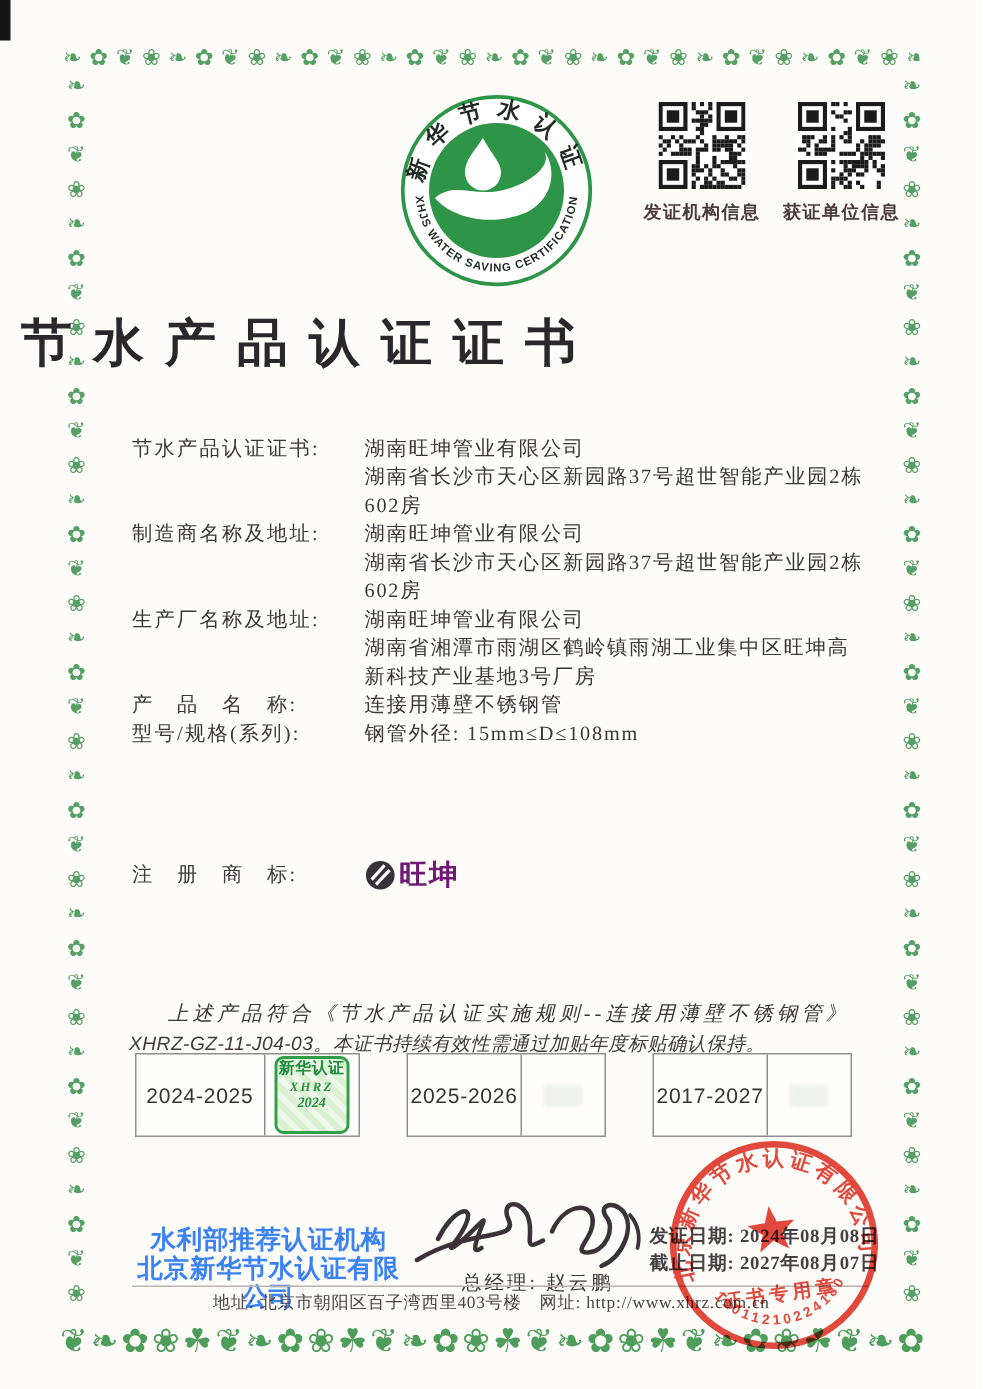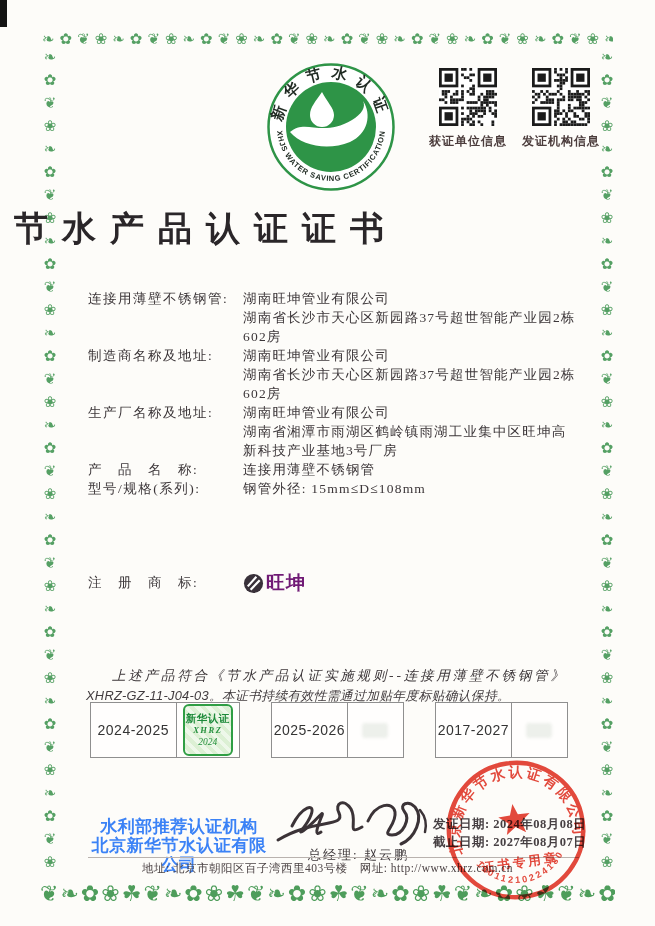--- a/index.html
+++ b/index.html
@@ -36,25 +36,25 @@
   .compliance{position:absolute;left:86px;top:666px;width:496px;font-style:italic;}
   .c-line1{font-size:13.5px;letter-spacing:2.8px;line-height:20px;text-indent:26px;color:#3c3639;}
   .c-line2{font-family:"Liberation Sans","DejaVu Sans",sans-serif;font-size:12.8px;letter-spacing:0.3px;line-height:19px;color:#413b3e;}
   
   .year-row{position:absolute;left:90px;top:702px;width:478px;display:flex;justify-content:space-between;}
   .ybox{height:56px;border:1px solid #8f8f8f;display:flex;background:#fffefd;box-sizing:border-box;}
   .ybox-1{width:150px;}
   .ybox-2,.ybox-3{width:133px;}
   .ycell-l{flex:1.15;display:flex;align-items:center;justify-content:center;font-family:"Liberation Sans","DejaVu Sans",sans-serif;font-size:14px;color:#343434;letter-spacing:0.5px;}
   .ycell-r{flex:0.85;border-left:1px solid #8f8f8f;display:flex;align-items:center;justify-content:center;}
-  .sticker{width:46px;height:48px;border:2px solid #2f9e44;border-radius:6px;display:flex;flex-direction:column;align-items:center;justify-content:center;
+  .sticker{width:46px;height:48px;border:2px solid #2f9e44;border-radius:6px;display:flex;flex-direction:column;align-items:center;
     background:repeating-linear-gradient(45deg,#eef8ea 0 4px,#dcf0d4 4px 8px);}
   .st1{font-size:10.5px;font-weight:bold;color:#1d8a3a;line-height:13px;letter-spacing:0.5px;}
   .st2{font-size:8.5px;font-style:italic;font-weight:bold;color:#26913f;letter-spacing:1.5px;line-height:11px;font-family:"Liberation Serif",serif;}
-  .st3{font-size:9.5px;font-style:italic;font-weight:normal;color:#26913f;line-height:12px;font-family:"Liberation Serif",serif;}
+  .st3{font-size:9.5px;font-style:italic;font-weight:bold;color:#26913f;line-height:12px;font-family:"Liberation Serif",serif;}
   .ghost{width:26px;height:15px;border-radius:3px;background:rgba(140,165,145,0.16);filter:blur(1.5px);}
   
   .issuer{position:absolute;left:90px;top:817px;width:178px;text-align:center;font-size:17px;font-weight:600;line-height:19px;color:#3b82f6;letter-spacing:0.5px;}
   .signature{position:absolute;left:272px;top:790px;}
   .signer{position:absolute;left:266px;top:846px;width:185px;text-align:center;font-size:13px;letter-spacing:2px;color:#3c3639;}
   .dates{position:absolute;left:433px;top:815px;font-size:12.5px;font-weight:600;line-height:18px;color:#474043;letter-spacing:0.5px;white-space:nowrap;}
   .stamp{position:absolute;left:443px;top:757px;width:146px;height:146px;transform:rotate(-8deg);mix-blend-mode:multiply;opacity:0.92;z-index:6;}
   .footer-rule{position:absolute;left:88px;right:76px;top:857px;border-top:1px solid #b9b2ae;}
   .footer-addr{position:absolute;left:60px;right:60px;top:861px;text-align:center;font-size:11.5px;color:#4c4345;letter-spacing:0.5px;}
 </style>
@@ -81,147 +81,20 @@
         <textPath href="#logoArcTop" startOffset="50%" text-anchor="middle">新华节水认证</textPath>
       </text>
       <path id="logoArcBottom" d="M11,65 A54,54 0 0 0 119,65" fill="none"></path>
       <text font-size="7.6" font-weight="bold" fill="#1f2a22" letter-spacing="0.7" font-family="Liberation Sans,sans-serif">
         <textPath href="#logoArcBottom" startOffset="50%" text-anchor="middle">XHJS WATER SAVING CERTIFICATION</textPath>
       </text>
     </svg>
   </div>
 
   <div class="qr-area">
-    <div class="qr-col">
-      <svg width="58" height="58" viewBox="0 0 60 60">
-          <rect width="60" height="60" fill="#ffffff"></rect>
-          <rect x="22.86" y="0.00" width="2.86" height="2.86" fill="#1b1b1b"></rect>
-          <rect x="25.71" y="0.00" width="2.86" height="2.86" fill="#1b1b1b"></rect>
-          <rect x="31.43" y="0.00" width="2.86" height="2.86" fill="#1b1b1b"></rect>
-          <rect x="22.86" y="5.71" width="2.86" height="2.86" fill="#1b1b1b"></rect>
-          <rect x="31.43" y="5.71" width="2.86" height="2.86" fill="#1b1b1b"></rect>
-          <rect x="34.29" y="5.71" width="2.86" height="2.86" fill="#1b1b1b"></rect>
-          <rect x="25.71" y="8.57" width="2.86" height="2.86" fill="#1b1b1b"></rect>
-          <rect x="28.57" y="8.57" width="2.86" height="2.86" fill="#1b1b1b"></rect>
-          <rect x="31.43" y="11.43" width="2.86" height="2.86" fill="#1b1b1b"></rect>
-          <rect x="22.86" y="17.14" width="2.86" height="2.86" fill="#1b1b1b"></rect>
-          <rect x="34.29" y="17.14" width="2.86" height="2.86" fill="#1b1b1b"></rect>
-          <rect x="31.43" y="20.00" width="2.86" height="2.86" fill="#1b1b1b"></rect>
-          <rect x="34.29" y="20.00" width="2.86" height="2.86" fill="#1b1b1b"></rect>
-          <rect x="2.86" y="22.86" width="2.86" height="2.86" fill="#1b1b1b"></rect>
-          <rect x="5.71" y="22.86" width="2.86" height="2.86" fill="#1b1b1b"></rect>
-          <rect x="8.57" y="22.86" width="2.86" height="2.86" fill="#1b1b1b"></rect>
-          <rect x="17.14" y="22.86" width="2.86" height="2.86" fill="#1b1b1b"></rect>
-          <rect x="22.86" y="22.86" width="2.86" height="2.86" fill="#1b1b1b"></rect>
-          <rect x="28.57" y="22.86" width="2.86" height="2.86" fill="#1b1b1b"></rect>
-          <rect x="34.29" y="22.86" width="2.86" height="2.86" fill="#1b1b1b"></rect>
-          <rect x="48.57" y="22.86" width="2.86" height="2.86" fill="#1b1b1b"></rect>
-          <rect x="51.43" y="22.86" width="2.86" height="2.86" fill="#1b1b1b"></rect>
-          <rect x="54.29" y="22.86" width="2.86" height="2.86" fill="#1b1b1b"></rect>
-          <rect x="2.86" y="25.71" width="2.86" height="2.86" fill="#1b1b1b"></rect>
-          <rect x="5.71" y="25.71" width="2.86" height="2.86" fill="#1b1b1b"></rect>
-          <rect x="14.29" y="25.71" width="2.86" height="2.86" fill="#1b1b1b"></rect>
-          <rect x="17.14" y="25.71" width="2.86" height="2.86" fill="#1b1b1b"></rect>
-          <rect x="22.86" y="25.71" width="2.86" height="2.86" fill="#1b1b1b"></rect>
-          <rect x="31.43" y="25.71" width="2.86" height="2.86" fill="#1b1b1b"></rect>
-          <rect x="34.29" y="25.71" width="2.86" height="2.86" fill="#1b1b1b"></rect>
-          <rect x="42.86" y="25.71" width="2.86" height="2.86" fill="#1b1b1b"></rect>
-          <rect x="48.57" y="25.71" width="2.86" height="2.86" fill="#1b1b1b"></rect>
-          <rect x="51.43" y="25.71" width="2.86" height="2.86" fill="#1b1b1b"></rect>
-          <rect x="54.29" y="25.71" width="2.86" height="2.86" fill="#1b1b1b"></rect>
-          <rect x="57.14" y="25.71" width="2.86" height="2.86" fill="#1b1b1b"></rect>
-          <rect x="5.71" y="28.57" width="2.86" height="2.86" fill="#1b1b1b"></rect>
-          <rect x="11.43" y="28.57" width="2.86" height="2.86" fill="#1b1b1b"></rect>
-          <rect x="22.86" y="28.57" width="2.86" height="2.86" fill="#1b1b1b"></rect>
-          <rect x="40.00" y="28.57" width="2.86" height="2.86" fill="#1b1b1b"></rect>
-          <rect x="45.71" y="28.57" width="2.86" height="2.86" fill="#1b1b1b"></rect>
-          <rect x="48.57" y="28.57" width="2.86" height="2.86" fill="#1b1b1b"></rect>
-          <rect x="51.43" y="28.57" width="2.86" height="2.86" fill="#1b1b1b"></rect>
-          <rect x="54.29" y="28.57" width="2.86" height="2.86" fill="#1b1b1b"></rect>
-          <rect x="0.00" y="31.43" width="2.86" height="2.86" fill="#1b1b1b"></rect>
-          <rect x="2.86" y="31.43" width="2.86" height="2.86" fill="#1b1b1b"></rect>
-          <rect x="11.43" y="31.43" width="2.86" height="2.86" fill="#1b1b1b"></rect>
-          <rect x="14.29" y="31.43" width="2.86" height="2.86" fill="#1b1b1b"></rect>
-          <rect x="17.14" y="31.43" width="2.86" height="2.86" fill="#1b1b1b"></rect>
-          <rect x="20.00" y="31.43" width="2.86" height="2.86" fill="#1b1b1b"></rect>
-          <rect x="22.86" y="31.43" width="2.86" height="2.86" fill="#1b1b1b"></rect>
-          <rect x="40.00" y="31.43" width="2.86" height="2.86" fill="#1b1b1b"></rect>
-          <rect x="45.71" y="31.43" width="2.86" height="2.86" fill="#1b1b1b"></rect>
-          <rect x="48.57" y="31.43" width="2.86" height="2.86" fill="#1b1b1b"></rect>
-          <rect x="5.71" y="34.29" width="2.86" height="2.86" fill="#1b1b1b"></rect>
-          <rect x="11.43" y="34.29" width="2.86" height="2.86" fill="#1b1b1b"></rect>
-          <rect x="14.29" y="34.29" width="2.86" height="2.86" fill="#1b1b1b"></rect>
-          <rect x="17.14" y="34.29" width="2.86" height="2.86" fill="#1b1b1b"></rect>
-          <rect x="28.57" y="34.29" width="2.86" height="2.86" fill="#1b1b1b"></rect>
-          <rect x="31.43" y="34.29" width="2.86" height="2.86" fill="#1b1b1b"></rect>
-          <rect x="34.29" y="34.29" width="2.86" height="2.86" fill="#1b1b1b"></rect>
-          <rect x="37.14" y="34.29" width="2.86" height="2.86" fill="#1b1b1b"></rect>
-          <rect x="42.86" y="34.29" width="2.86" height="2.86" fill="#1b1b1b"></rect>
-          <rect x="45.71" y="34.29" width="2.86" height="2.86" fill="#1b1b1b"></rect>
-          <rect x="48.57" y="34.29" width="2.86" height="2.86" fill="#1b1b1b"></rect>
-          <rect x="51.43" y="34.29" width="2.86" height="2.86" fill="#1b1b1b"></rect>
-          <rect x="54.29" y="34.29" width="2.86" height="2.86" fill="#1b1b1b"></rect>
-          <rect x="57.14" y="34.29" width="2.86" height="2.86" fill="#1b1b1b"></rect>
-          <rect x="42.86" y="37.14" width="2.86" height="2.86" fill="#1b1b1b"></rect>
-          <rect x="48.57" y="37.14" width="2.86" height="2.86" fill="#1b1b1b"></rect>
-          <rect x="57.14" y="37.14" width="2.86" height="2.86" fill="#1b1b1b"></rect>
-          <rect x="22.86" y="40.00" width="2.86" height="2.86" fill="#1b1b1b"></rect>
-          <rect x="28.57" y="40.00" width="2.86" height="2.86" fill="#1b1b1b"></rect>
-          <rect x="31.43" y="40.00" width="2.86" height="2.86" fill="#1b1b1b"></rect>
-          <rect x="34.29" y="40.00" width="2.86" height="2.86" fill="#1b1b1b"></rect>
-          <rect x="37.14" y="40.00" width="2.86" height="2.86" fill="#1b1b1b"></rect>
-          <rect x="40.00" y="40.00" width="2.86" height="2.86" fill="#1b1b1b"></rect>
-          <rect x="42.86" y="40.00" width="2.86" height="2.86" fill="#1b1b1b"></rect>
-          <rect x="45.71" y="40.00" width="2.86" height="2.86" fill="#1b1b1b"></rect>
-          <rect x="51.43" y="40.00" width="2.86" height="2.86" fill="#1b1b1b"></rect>
-          <rect x="31.43" y="42.86" width="2.86" height="2.86" fill="#1b1b1b"></rect>
-          <rect x="37.14" y="42.86" width="2.86" height="2.86" fill="#1b1b1b"></rect>
-          <rect x="40.00" y="42.86" width="2.86" height="2.86" fill="#1b1b1b"></rect>
-          <rect x="42.86" y="42.86" width="2.86" height="2.86" fill="#1b1b1b"></rect>
-          <rect x="45.71" y="42.86" width="2.86" height="2.86" fill="#1b1b1b"></rect>
-          <rect x="51.43" y="42.86" width="2.86" height="2.86" fill="#1b1b1b"></rect>
-          <rect x="57.14" y="42.86" width="2.86" height="2.86" fill="#1b1b1b"></rect>
-          <rect x="22.86" y="45.71" width="2.86" height="2.86" fill="#1b1b1b"></rect>
-          <rect x="31.43" y="45.71" width="2.86" height="2.86" fill="#1b1b1b"></rect>
-          <rect x="34.29" y="45.71" width="2.86" height="2.86" fill="#1b1b1b"></rect>
-          <rect x="37.14" y="45.71" width="2.86" height="2.86" fill="#1b1b1b"></rect>
-          <rect x="45.71" y="45.71" width="2.86" height="2.86" fill="#1b1b1b"></rect>
-          <rect x="54.29" y="45.71" width="2.86" height="2.86" fill="#1b1b1b"></rect>
-          <rect x="57.14" y="45.71" width="2.86" height="2.86" fill="#1b1b1b"></rect>
-          <rect x="28.57" y="48.57" width="2.86" height="2.86" fill="#1b1b1b"></rect>
-          <rect x="34.29" y="48.57" width="2.86" height="2.86" fill="#1b1b1b"></rect>
-          <rect x="40.00" y="48.57" width="2.86" height="2.86" fill="#1b1b1b"></rect>
-          <rect x="42.86" y="48.57" width="2.86" height="2.86" fill="#1b1b1b"></rect>
-          <rect x="57.14" y="48.57" width="2.86" height="2.86" fill="#1b1b1b"></rect>
-          <rect x="22.86" y="51.43" width="2.86" height="2.86" fill="#1b1b1b"></rect>
-          <rect x="25.71" y="51.43" width="2.86" height="2.86" fill="#1b1b1b"></rect>
-          <rect x="28.57" y="51.43" width="2.86" height="2.86" fill="#1b1b1b"></rect>
-          <rect x="31.43" y="51.43" width="2.86" height="2.86" fill="#1b1b1b"></rect>
-          <rect x="22.86" y="54.29" width="2.86" height="2.86" fill="#1b1b1b"></rect>
-          <rect x="28.57" y="54.29" width="2.86" height="2.86" fill="#1b1b1b"></rect>
-          <rect x="34.29" y="54.29" width="2.86" height="2.86" fill="#1b1b1b"></rect>
-          <rect x="40.00" y="54.29" width="2.86" height="2.86" fill="#1b1b1b"></rect>
-          <rect x="54.29" y="54.29" width="2.86" height="2.86" fill="#1b1b1b"></rect>
-          <rect x="22.86" y="57.14" width="2.86" height="2.86" fill="#1b1b1b"></rect>
-          <rect x="31.43" y="57.14" width="2.86" height="2.86" fill="#1b1b1b"></rect>
-          <rect x="34.29" y="57.14" width="2.86" height="2.86" fill="#1b1b1b"></rect>
-          <rect x="42.86" y="57.14" width="2.86" height="2.86" fill="#1b1b1b"></rect>
-          <rect x="54.29" y="57.14" width="2.86" height="2.86" fill="#1b1b1b"></rect>
-          <rect x="0" y="0" width="20" height="20" fill="#1b1b1b"></rect>
-          <rect x="2.857142857142857" y="2.857142857142857" width="14.285714285714286" height="14.285714285714286" fill="#ffffff"></rect>
-          <rect x="5.714285714285714" y="5.714285714285714" width="8.571428571428571" height="8.571428571428571" fill="#1b1b1b"></rect>
-          <rect x="40" y="0" width="20" height="20" fill="#1b1b1b"></rect>
-          <rect x="42.85714285714286" y="2.857142857142857" width="14.285714285714286" height="14.285714285714286" fill="#ffffff"></rect>
-          <rect x="45.714285714285715" y="5.714285714285714" width="8.571428571428571" height="8.571428571428571" fill="#1b1b1b"></rect>
-          <rect x="0" y="40" width="20" height="20" fill="#1b1b1b"></rect>
-          <rect x="2.857142857142857" y="42.85714285714286" width="14.285714285714286" height="14.285714285714286" fill="#ffffff"></rect>
-          <rect x="5.714285714285714" y="45.714285714285715" width="8.571428571428571" height="8.571428571428571" fill="#1b1b1b"></rect>
-        </svg>
-      <div class="qr-label">获证单位信息</div>
-    </div>
     <div class="qr-col">
       <svg width="58" height="58" viewBox="0 0 60 60">
           <rect width="60" height="60" fill="#ffffff"></rect>
           <rect x="22.86" y="0.00" width="2.86" height="2.86" fill="#1b1b1b"></rect>
           <rect x="28.57" y="0.00" width="2.86" height="2.86" fill="#1b1b1b"></rect>
           <rect x="34.29" y="0.00" width="2.86" height="2.86" fill="#1b1b1b"></rect>
           <rect x="22.86" y="2.86" width="2.86" height="2.86" fill="#1b1b1b"></rect>
           <rect x="34.29" y="2.86" width="2.86" height="2.86" fill="#1b1b1b"></rect>
           <rect x="25.71" y="5.71" width="2.86" height="2.86" fill="#1b1b1b"></rect>
           <rect x="28.57" y="5.71" width="2.86" height="2.86" fill="#1b1b1b"></rect>
@@ -351,27 +224,154 @@
           <rect x="5.714285714285714" y="5.714285714285714" width="8.571428571428571" height="8.571428571428571" fill="#1b1b1b"></rect>
           <rect x="40" y="0" width="20" height="20" fill="#1b1b1b"></rect>
           <rect x="42.85714285714286" y="2.857142857142857" width="14.285714285714286" height="14.285714285714286" fill="#ffffff"></rect>
           <rect x="45.714285714285715" y="5.714285714285714" width="8.571428571428571" height="8.571428571428571" fill="#1b1b1b"></rect>
           <rect x="0" y="40" width="20" height="20" fill="#1b1b1b"></rect>
           <rect x="2.857142857142857" y="42.85714285714286" width="14.285714285714286" height="14.285714285714286" fill="#ffffff"></rect>
           <rect x="5.714285714285714" y="45.714285714285715" width="8.571428571428571" height="8.571428571428571" fill="#1b1b1b"></rect>
         </svg>
       <div class="qr-label">发证机构信息</div>
     </div>
+    <div class="qr-col">
+      <svg width="58" height="58" viewBox="0 0 60 60">
+          <rect width="60" height="60" fill="#ffffff"></rect>
+          <rect x="22.86" y="0.00" width="2.86" height="2.86" fill="#1b1b1b"></rect>
+          <rect x="25.71" y="0.00" width="2.86" height="2.86" fill="#1b1b1b"></rect>
+          <rect x="31.43" y="0.00" width="2.86" height="2.86" fill="#1b1b1b"></rect>
+          <rect x="22.86" y="5.71" width="2.86" height="2.86" fill="#1b1b1b"></rect>
+          <rect x="31.43" y="5.71" width="2.86" height="2.86" fill="#1b1b1b"></rect>
+          <rect x="34.29" y="5.71" width="2.86" height="2.86" fill="#1b1b1b"></rect>
+          <rect x="25.71" y="8.57" width="2.86" height="2.86" fill="#1b1b1b"></rect>
+          <rect x="28.57" y="8.57" width="2.86" height="2.86" fill="#1b1b1b"></rect>
+          <rect x="31.43" y="11.43" width="2.86" height="2.86" fill="#1b1b1b"></rect>
+          <rect x="22.86" y="17.14" width="2.86" height="2.86" fill="#1b1b1b"></rect>
+          <rect x="34.29" y="17.14" width="2.86" height="2.86" fill="#1b1b1b"></rect>
+          <rect x="31.43" y="20.00" width="2.86" height="2.86" fill="#1b1b1b"></rect>
+          <rect x="34.29" y="20.00" width="2.86" height="2.86" fill="#1b1b1b"></rect>
+          <rect x="2.86" y="22.86" width="2.86" height="2.86" fill="#1b1b1b"></rect>
+          <rect x="5.71" y="22.86" width="2.86" height="2.86" fill="#1b1b1b"></rect>
+          <rect x="8.57" y="22.86" width="2.86" height="2.86" fill="#1b1b1b"></rect>
+          <rect x="17.14" y="22.86" width="2.86" height="2.86" fill="#1b1b1b"></rect>
+          <rect x="22.86" y="22.86" width="2.86" height="2.86" fill="#1b1b1b"></rect>
+          <rect x="28.57" y="22.86" width="2.86" height="2.86" fill="#1b1b1b"></rect>
+          <rect x="34.29" y="22.86" width="2.86" height="2.86" fill="#1b1b1b"></rect>
+          <rect x="48.57" y="22.86" width="2.86" height="2.86" fill="#1b1b1b"></rect>
+          <rect x="51.43" y="22.86" width="2.86" height="2.86" fill="#1b1b1b"></rect>
+          <rect x="54.29" y="22.86" width="2.86" height="2.86" fill="#1b1b1b"></rect>
+          <rect x="2.86" y="25.71" width="2.86" height="2.86" fill="#1b1b1b"></rect>
+          <rect x="5.71" y="25.71" width="2.86" height="2.86" fill="#1b1b1b"></rect>
+          <rect x="14.29" y="25.71" width="2.86" height="2.86" fill="#1b1b1b"></rect>
+          <rect x="17.14" y="25.71" width="2.86" height="2.86" fill="#1b1b1b"></rect>
+          <rect x="22.86" y="25.71" width="2.86" height="2.86" fill="#1b1b1b"></rect>
+          <rect x="31.43" y="25.71" width="2.86" height="2.86" fill="#1b1b1b"></rect>
+          <rect x="34.29" y="25.71" width="2.86" height="2.86" fill="#1b1b1b"></rect>
+          <rect x="42.86" y="25.71" width="2.86" height="2.86" fill="#1b1b1b"></rect>
+          <rect x="48.57" y="25.71" width="2.86" height="2.86" fill="#1b1b1b"></rect>
+          <rect x="51.43" y="25.71" width="2.86" height="2.86" fill="#1b1b1b"></rect>
+          <rect x="54.29" y="25.71" width="2.86" height="2.86" fill="#1b1b1b"></rect>
+          <rect x="57.14" y="25.71" width="2.86" height="2.86" fill="#1b1b1b"></rect>
+          <rect x="5.71" y="28.57" width="2.86" height="2.86" fill="#1b1b1b"></rect>
+          <rect x="11.43" y="28.57" width="2.86" height="2.86" fill="#1b1b1b"></rect>
+          <rect x="22.86" y="28.57" width="2.86" height="2.86" fill="#1b1b1b"></rect>
+          <rect x="40.00" y="28.57" width="2.86" height="2.86" fill="#1b1b1b"></rect>
+          <rect x="45.71" y="28.57" width="2.86" height="2.86" fill="#1b1b1b"></rect>
+          <rect x="48.57" y="28.57" width="2.86" height="2.86" fill="#1b1b1b"></rect>
+          <rect x="51.43" y="28.57" width="2.86" height="2.86" fill="#1b1b1b"></rect>
+          <rect x="54.29" y="28.57" width="2.86" height="2.86" fill="#1b1b1b"></rect>
+          <rect x="0.00" y="31.43" width="2.86" height="2.86" fill="#1b1b1b"></rect>
+          <rect x="2.86" y="31.43" width="2.86" height="2.86" fill="#1b1b1b"></rect>
+          <rect x="11.43" y="31.43" width="2.86" height="2.86" fill="#1b1b1b"></rect>
+          <rect x="14.29" y="31.43" width="2.86" height="2.86" fill="#1b1b1b"></rect>
+          <rect x="17.14" y="31.43" width="2.86" height="2.86" fill="#1b1b1b"></rect>
+          <rect x="20.00" y="31.43" width="2.86" height="2.86" fill="#1b1b1b"></rect>
+          <rect x="22.86" y="31.43" width="2.86" height="2.86" fill="#1b1b1b"></rect>
+          <rect x="40.00" y="31.43" width="2.86" height="2.86" fill="#1b1b1b"></rect>
+          <rect x="45.71" y="31.43" width="2.86" height="2.86" fill="#1b1b1b"></rect>
+          <rect x="48.57" y="31.43" width="2.86" height="2.86" fill="#1b1b1b"></rect>
+          <rect x="5.71" y="34.29" width="2.86" height="2.86" fill="#1b1b1b"></rect>
+          <rect x="11.43" y="34.29" width="2.86" height="2.86" fill="#1b1b1b"></rect>
+          <rect x="14.29" y="34.29" width="2.86" height="2.86" fill="#1b1b1b"></rect>
+          <rect x="17.14" y="34.29" width="2.86" height="2.86" fill="#1b1b1b"></rect>
+          <rect x="28.57" y="34.29" width="2.86" height="2.86" fill="#1b1b1b"></rect>
+          <rect x="31.43" y="34.29" width="2.86" height="2.86" fill="#1b1b1b"></rect>
+          <rect x="34.29" y="34.29" width="2.86" height="2.86" fill="#1b1b1b"></rect>
+          <rect x="37.14" y="34.29" width="2.86" height="2.86" fill="#1b1b1b"></rect>
+          <rect x="42.86" y="34.29" width="2.86" height="2.86" fill="#1b1b1b"></rect>
+          <rect x="45.71" y="34.29" width="2.86" height="2.86" fill="#1b1b1b"></rect>
+          <rect x="48.57" y="34.29" width="2.86" height="2.86" fill="#1b1b1b"></rect>
+          <rect x="51.43" y="34.29" width="2.86" height="2.86" fill="#1b1b1b"></rect>
+          <rect x="54.29" y="34.29" width="2.86" height="2.86" fill="#1b1b1b"></rect>
+          <rect x="57.14" y="34.29" width="2.86" height="2.86" fill="#1b1b1b"></rect>
+          <rect x="42.86" y="37.14" width="2.86" height="2.86" fill="#1b1b1b"></rect>
+          <rect x="48.57" y="37.14" width="2.86" height="2.86" fill="#1b1b1b"></rect>
+          <rect x="57.14" y="37.14" width="2.86" height="2.86" fill="#1b1b1b"></rect>
+          <rect x="22.86" y="40.00" width="2.86" height="2.86" fill="#1b1b1b"></rect>
+          <rect x="28.57" y="40.00" width="2.86" height="2.86" fill="#1b1b1b"></rect>
+          <rect x="31.43" y="40.00" width="2.86" height="2.86" fill="#1b1b1b"></rect>
+          <rect x="34.29" y="40.00" width="2.86" height="2.86" fill="#1b1b1b"></rect>
+          <rect x="37.14" y="40.00" width="2.86" height="2.86" fill="#1b1b1b"></rect>
+          <rect x="40.00" y="40.00" width="2.86" height="2.86" fill="#1b1b1b"></rect>
+          <rect x="42.86" y="40.00" width="2.86" height="2.86" fill="#1b1b1b"></rect>
+          <rect x="45.71" y="40.00" width="2.86" height="2.86" fill="#1b1b1b"></rect>
+          <rect x="51.43" y="40.00" width="2.86" height="2.86" fill="#1b1b1b"></rect>
+          <rect x="31.43" y="42.86" width="2.86" height="2.86" fill="#1b1b1b"></rect>
+          <rect x="37.14" y="42.86" width="2.86" height="2.86" fill="#1b1b1b"></rect>
+          <rect x="40.00" y="42.86" width="2.86" height="2.86" fill="#1b1b1b"></rect>
+          <rect x="42.86" y="42.86" width="2.86" height="2.86" fill="#1b1b1b"></rect>
+          <rect x="45.71" y="42.86" width="2.86" height="2.86" fill="#1b1b1b"></rect>
+          <rect x="51.43" y="42.86" width="2.86" height="2.86" fill="#1b1b1b"></rect>
+          <rect x="57.14" y="42.86" width="2.86" height="2.86" fill="#1b1b1b"></rect>
+          <rect x="22.86" y="45.71" width="2.86" height="2.86" fill="#1b1b1b"></rect>
+          <rect x="31.43" y="45.71" width="2.86" height="2.86" fill="#1b1b1b"></rect>
+          <rect x="34.29" y="45.71" width="2.86" height="2.86" fill="#1b1b1b"></rect>
+          <rect x="37.14" y="45.71" width="2.86" height="2.86" fill="#1b1b1b"></rect>
+          <rect x="45.71" y="45.71" width="2.86" height="2.86" fill="#1b1b1b"></rect>
+          <rect x="54.29" y="45.71" width="2.86" height="2.86" fill="#1b1b1b"></rect>
+          <rect x="57.14" y="45.71" width="2.86" height="2.86" fill="#1b1b1b"></rect>
+          <rect x="28.57" y="48.57" width="2.86" height="2.86" fill="#1b1b1b"></rect>
+          <rect x="34.29" y="48.57" width="2.86" height="2.86" fill="#1b1b1b"></rect>
+          <rect x="40.00" y="48.57" width="2.86" height="2.86" fill="#1b1b1b"></rect>
+          <rect x="42.86" y="48.57" width="2.86" height="2.86" fill="#1b1b1b"></rect>
+          <rect x="57.14" y="48.57" width="2.86" height="2.86" fill="#1b1b1b"></rect>
+          <rect x="22.86" y="51.43" width="2.86" height="2.86" fill="#1b1b1b"></rect>
+          <rect x="25.71" y="51.43" width="2.86" height="2.86" fill="#1b1b1b"></rect>
+          <rect x="28.57" y="51.43" width="2.86" height="2.86" fill="#1b1b1b"></rect>
+          <rect x="31.43" y="51.43" width="2.86" height="2.86" fill="#1b1b1b"></rect>
+          <rect x="22.86" y="54.29" width="2.86" height="2.86" fill="#1b1b1b"></rect>
+          <rect x="28.57" y="54.29" width="2.86" height="2.86" fill="#1b1b1b"></rect>
+          <rect x="34.29" y="54.29" width="2.86" height="2.86" fill="#1b1b1b"></rect>
+          <rect x="40.00" y="54.29" width="2.86" height="2.86" fill="#1b1b1b"></rect>
+          <rect x="54.29" y="54.29" width="2.86" height="2.86" fill="#1b1b1b"></rect>
+          <rect x="22.86" y="57.14" width="2.86" height="2.86" fill="#1b1b1b"></rect>
+          <rect x="31.43" y="57.14" width="2.86" height="2.86" fill="#1b1b1b"></rect>
+          <rect x="34.29" y="57.14" width="2.86" height="2.86" fill="#1b1b1b"></rect>
+          <rect x="42.86" y="57.14" width="2.86" height="2.86" fill="#1b1b1b"></rect>
+          <rect x="54.29" y="57.14" width="2.86" height="2.86" fill="#1b1b1b"></rect>
+          <rect x="0" y="0" width="20" height="20" fill="#1b1b1b"></rect>
+          <rect x="2.857142857142857" y="2.857142857142857" width="14.285714285714286" height="14.285714285714286" fill="#ffffff"></rect>
+          <rect x="5.714285714285714" y="5.714285714285714" width="8.571428571428571" height="8.571428571428571" fill="#1b1b1b"></rect>
+          <rect x="40" y="0" width="20" height="20" fill="#1b1b1b"></rect>
+          <rect x="42.85714285714286" y="2.857142857142857" width="14.285714285714286" height="14.285714285714286" fill="#ffffff"></rect>
+          <rect x="45.714285714285715" y="5.714285714285714" width="8.571428571428571" height="8.571428571428571" fill="#1b1b1b"></rect>
+          <rect x="0" y="40" width="20" height="20" fill="#1b1b1b"></rect>
+          <rect x="2.857142857142857" y="42.85714285714286" width="14.285714285714286" height="14.285714285714286" fill="#ffffff"></rect>
+          <rect x="5.714285714285714" y="45.714285714285715" width="8.571428571428571" height="8.571428571428571" fill="#1b1b1b"></rect>
+        </svg>
+      <div class="qr-label">获证单位信息</div>
+    </div>
   </div>
 
   <div class="cert-title">节水产品认证证书</div>
 
   <div class="fields">
     <div class="frow">
-      <div class="flabel">连接用薄壁不锈钢管:</div>
+      <div class="flabel">节水产品认证证书:</div>
       <div class="fvalue">
         <div>湖南旺坤管业有限公司</div>
         <div>湖南省长沙市天心区新园路37号超世智能产业园2栋602房</div>
       </div>
     </div>
     <div class="frow">
       <div class="flabel">制造商名称及地址:</div>
       <div class="fvalue">
         <div>湖南旺坤管业有限公司</div>
         <div>湖南省长沙市天心区新园路37号超世智能产业园2栋602房</div>

